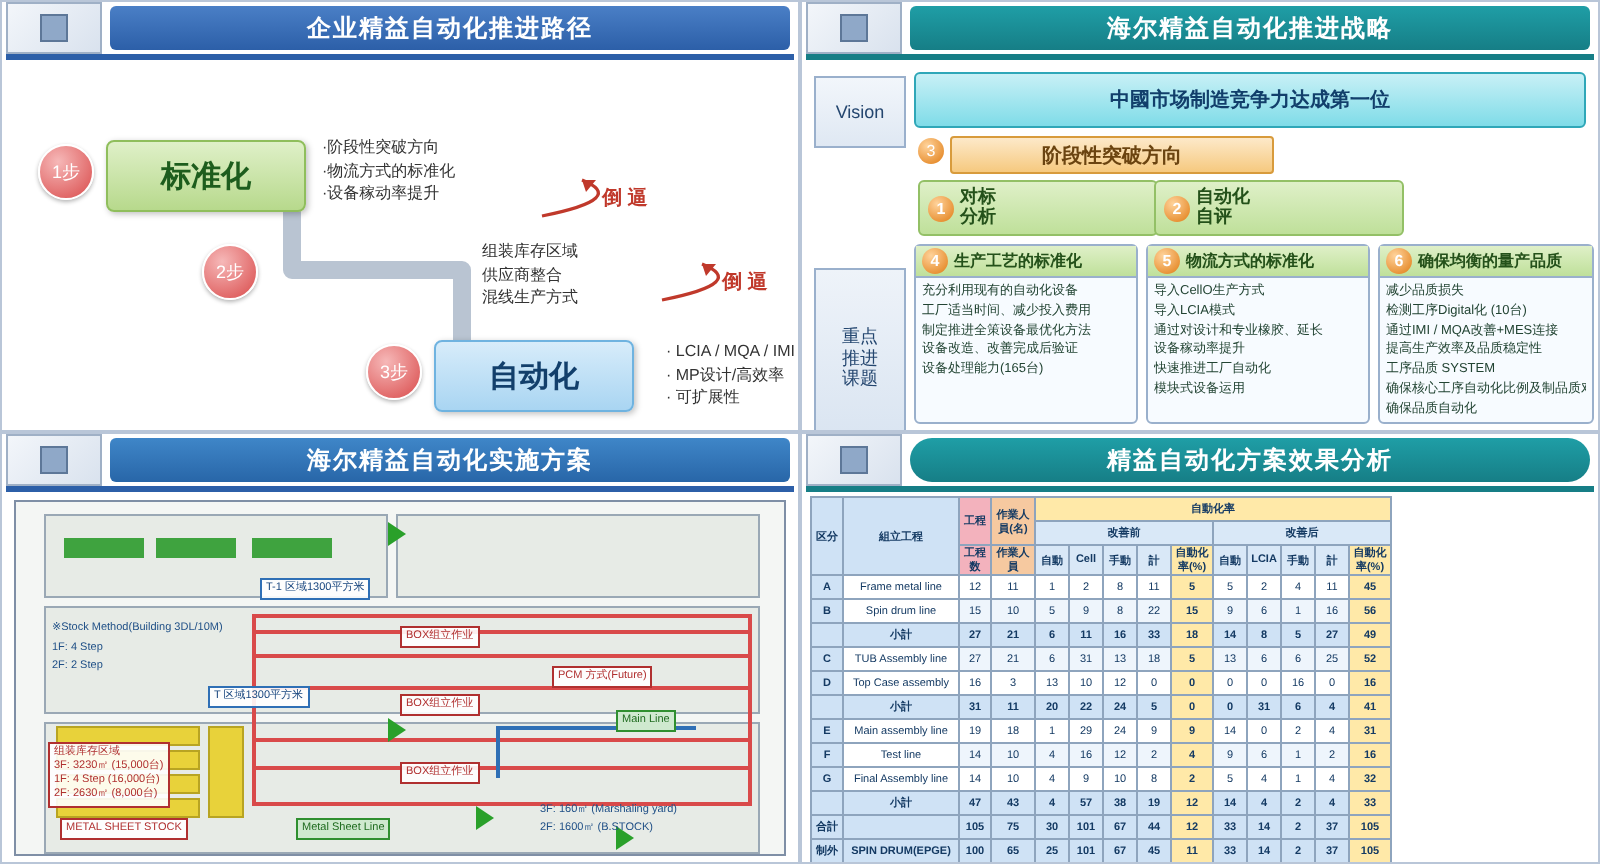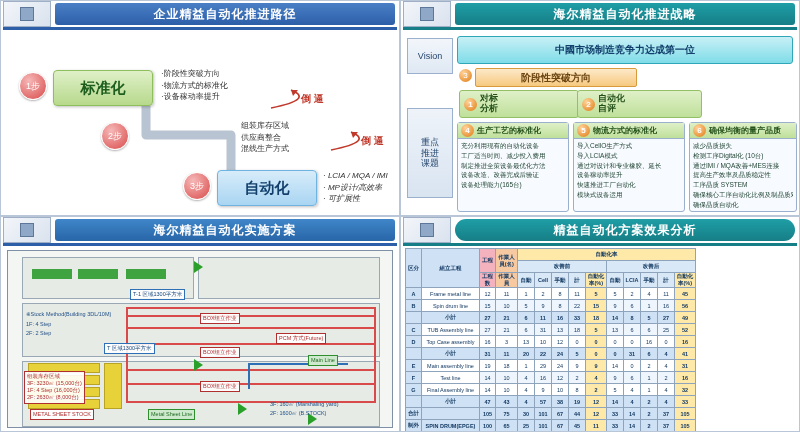--- a/index.html
+++ b/index.html
@@ -104,42 +104,42 @@
         <div>·物流方式的标准化</div>
         <div>·设备稼动率提升</div>
       </div>
 
       <div class="bullets" style="left:240px;top:90px;">
         <div>组装库存区域</div>
         <div>供应商整合</div>
         <div>混线生产方式</div>
       </div>
 
-      <div class="bullets" style="left:322px;top:140px;font-style:italic;">
+      <div class="bullets" style="left:332px;top:140px;">
         <div>· LCIA / MQA / IMI</div>
         <div>· MP设计/高效率</div>
         <div>· 可扩展性</div>
       </div>
 
       <div class="arrowlbl" style="left:268px;top:62px;">倒 逼</div>
       <div class="arrowlbl" style="left:328px;top:104px;">倒 逼</div>
     </div>
   </div>
 
   <div class="panel p2">
     <div class="pheader">
       <div class="plogo">
           <div class="sq"></div>
         </div>
       <div class="ptitle t-teal">海尔精益自动化推进战略</div>
     </div>
     <div class="hrule teal"></div>
     <div class="body">
       <div class="vision">Vision</div>
-      <div class="sideblk" style="top:78px;height:88px;white-space:pre-line;">重点
+      <div class="sideblk" style="top:104px;height:88px;white-space:pre-line;">重点
 推进
 课题</div>
 
       <div class="slogan">中國市场制造竞争力达成第一位</div>
 
       <div style="position:absolute;left:58px;top:39px;">
         <div class="numdot">3</div>
       </div>
       <div class="phase">阶段性突破方向</div>
 

